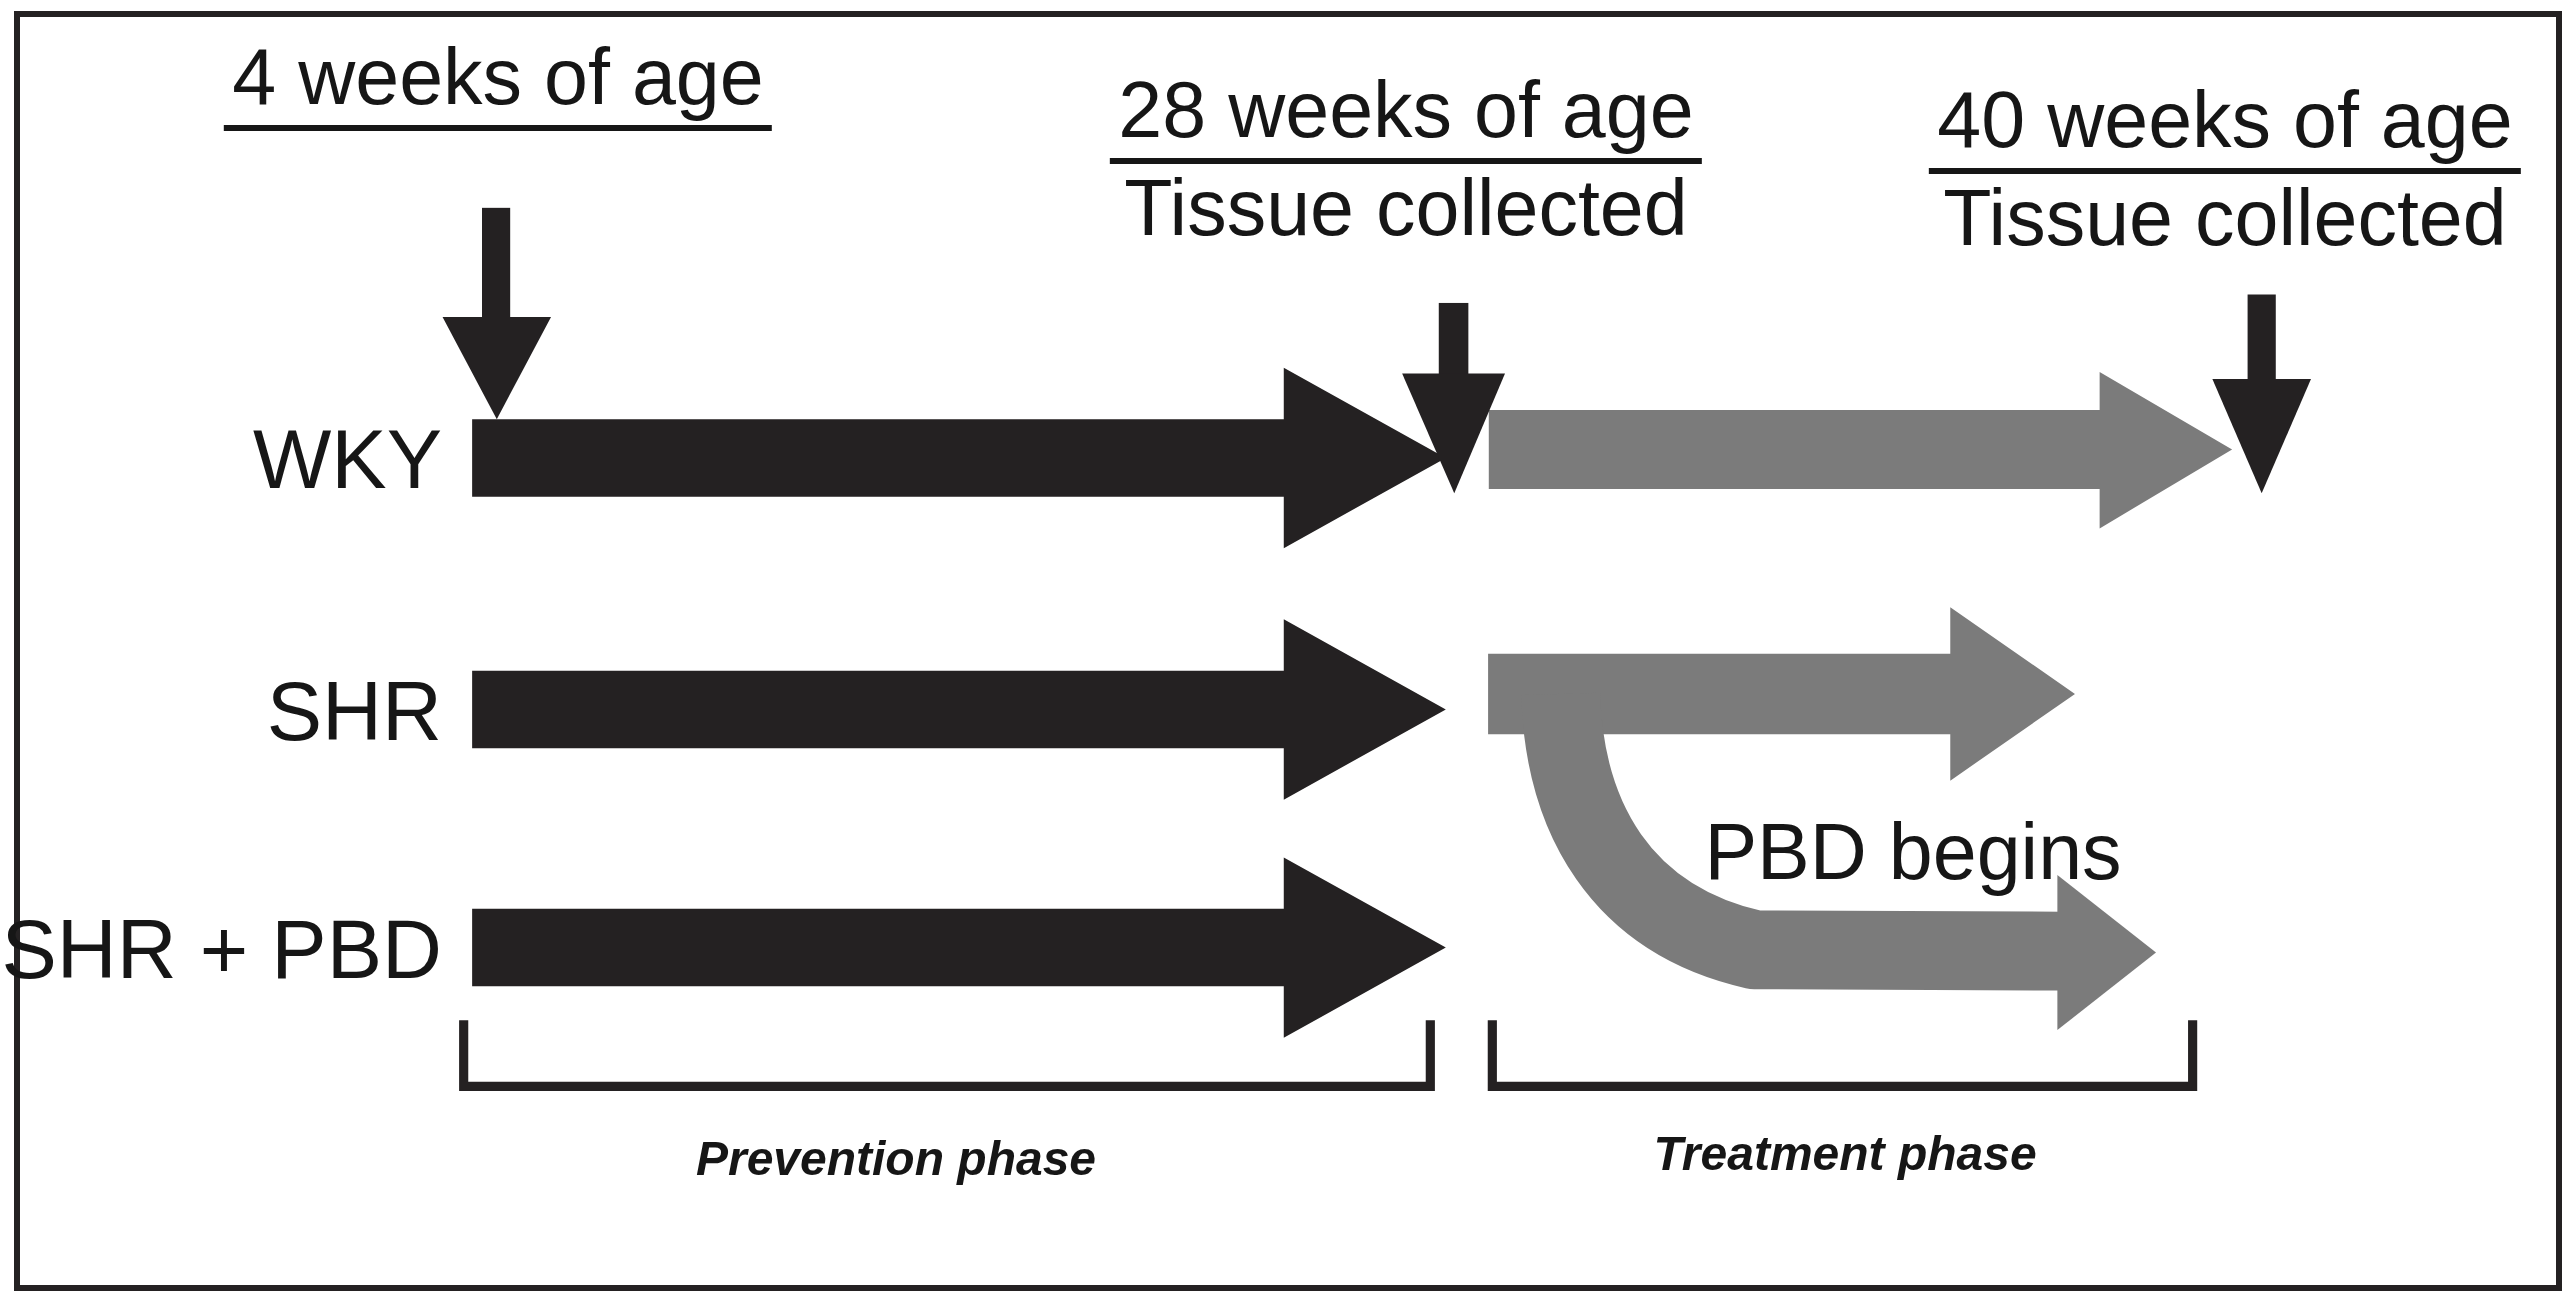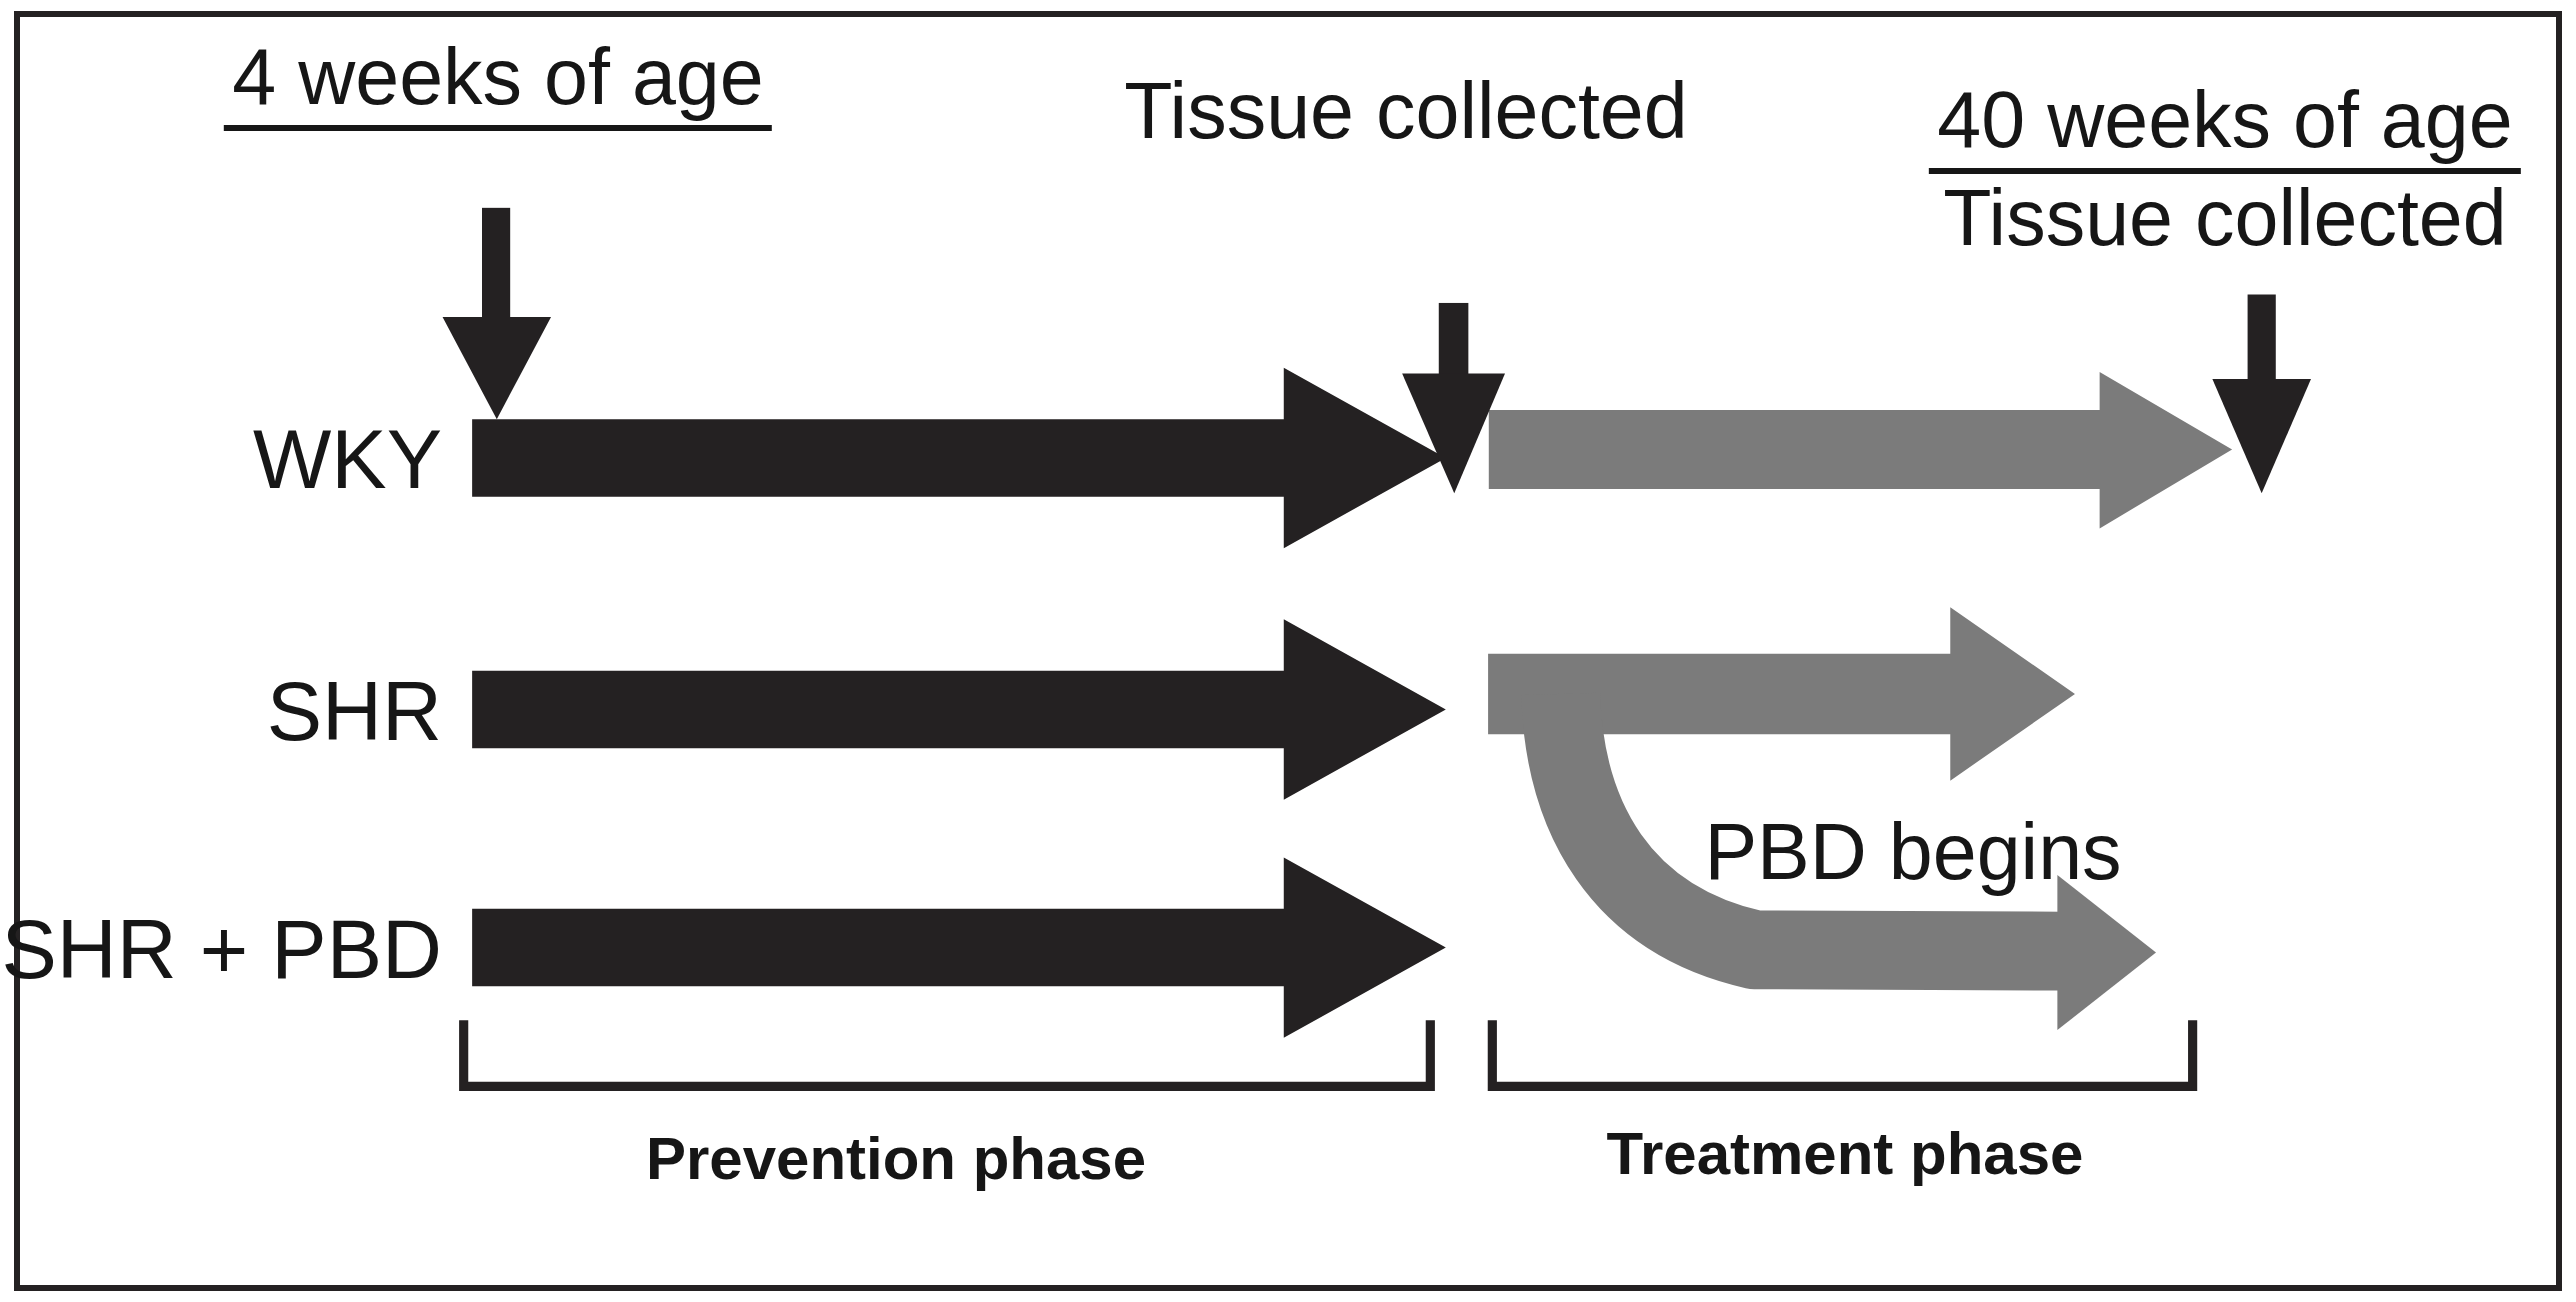--- a/index.html
+++ b/index.html
@@ -51,26 +51,27 @@
     position:absolute;
     font-size:79px;
     line-height:83px;
     white-space:nowrap;
     transform:translateX(-50%);
     color:var(--text);
     margin-left:43px;
   }
   .phase-label{
     position:absolute;
-    font-size:60px;
+    font-size:48px;
     line-height:73px;
     font-weight:bold;
     white-space:nowrap;
     transform:translateX(-50%);
     color:var(--text);
+    font-style:italic;
   }
   .fill-dark{fill:var(--dark);}
   .fill-gray{fill:var(--gray);}
   .stroke-gray{stroke:var(--gray);}
   .stroke-dark{stroke:var(--dark);}
 </style>
 </head>
 <body>
 
 <div class="canvas">
@@ -103,20 +104,21 @@
     </g>
 
     <path class="stroke-dark" d="M 658,1448 L 658,1542 L 2030,1542 L 2030,1448" fill="none" stroke-width="13"></path>
     <path class="stroke-dark" d="M 2118,1448 L 2118,1542 L 3112,1542 L 3112,1448" fill="none" stroke-width="13"></path>
   </svg>
 
   <div class="timepoint" style="left:498px;top:34px;">
     <span class="age">4 weeks of age</span>
   </div>
   <div class="timepoint" style="left:1406px;top:67px;">
+    <span class="age">28 weeks of age</span>
     <span class="event">Tissue collected</span>
   </div>
   <div class="timepoint" style="left:2225px;top:77px;">
     <span class="age">40 weeks of age</span>
     <span class="event">Tissue collected</span>
   </div>
 
   <div class="group-label" style="left:442px;top:417px;">WKY</div>
   <div class="group-label" style="left:442px;top:907px;">SHR + PBD</div>
   <div class="group-label" style="left:442px;top:669px;">SHR</div>

